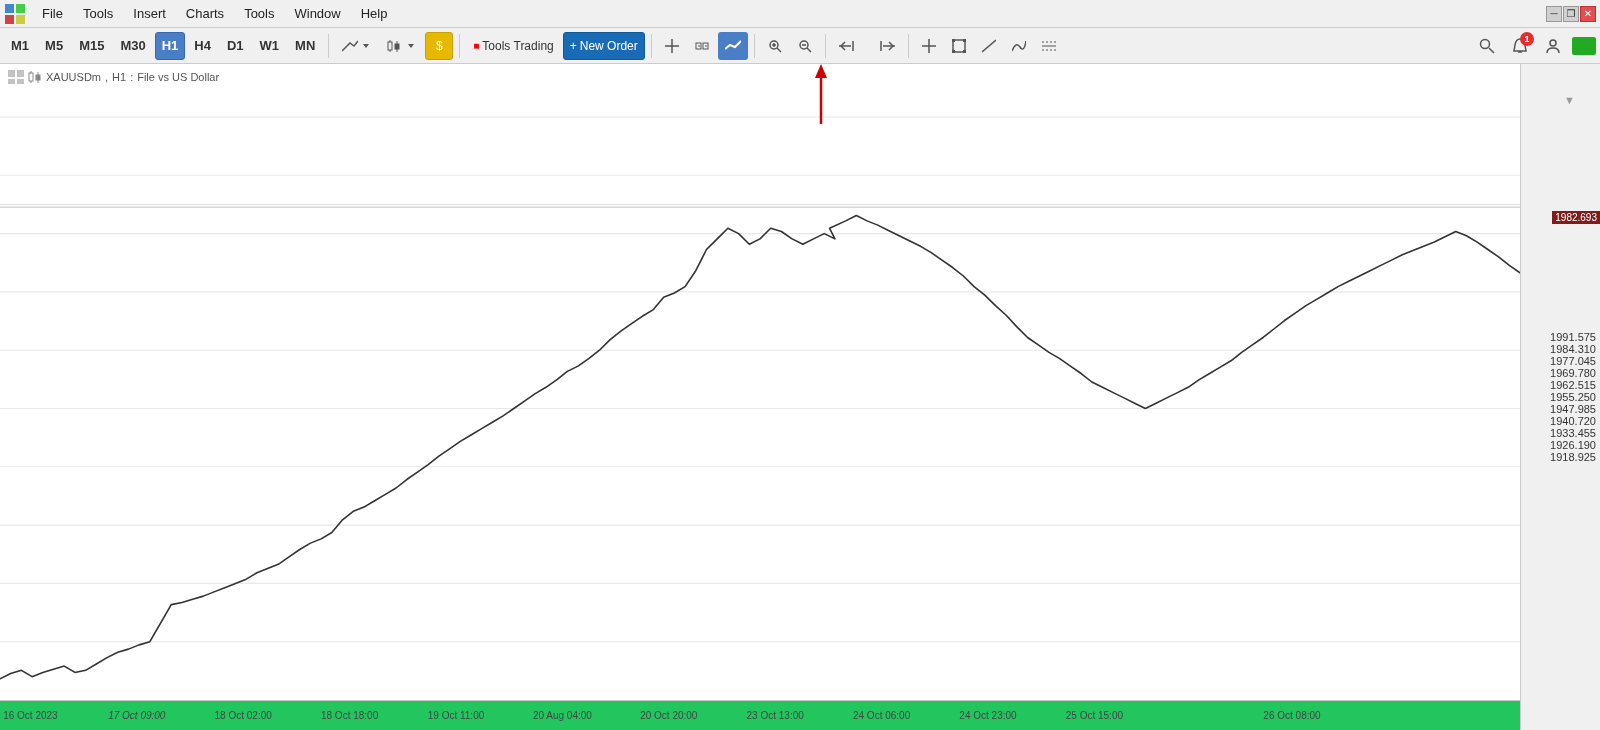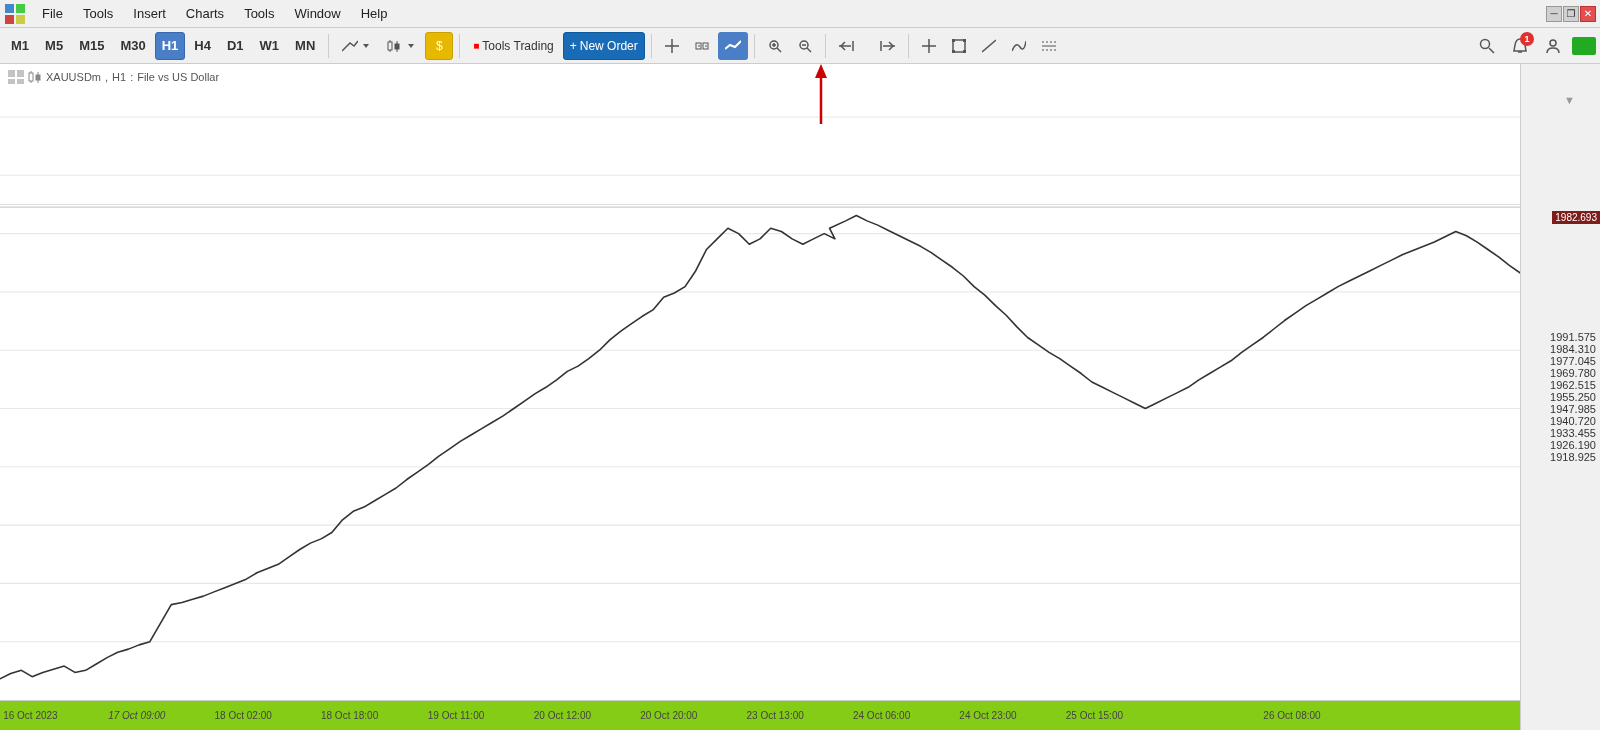--- a/index.html
+++ b/index.html
@@ -65,21 +65,21 @@
     #chart-canvas-wrapper {
       position: absolute; top: 0; left: 0; right: 0; bottom: 30px;
       background: #ffffff;
     }
     #chart-info {
       position: absolute; top: 6px; left: 8px; font-size: 11px; color: #555;
       display: flex; align-items: center; gap: 4px; z-index: 10;
     }
     #chart-time-axis {
       position: absolute; bottom: 0; left: 0; right: 0; height: 30px;
-      background: #84cc16; border-top: 1px solid #ccc;
+      background: #22c55e; border-top: 1px solid #ccc;
       display: flex; align-items: center; padding: 0 0 0 0;
     }
     .time-label {
       font-size: 10px; color: #444; position: absolute; white-space: nowrap;
       transform: translateX(-50%);
     }
 
     
     .red-arrow {
       position: absolute; top: 0; left: 50%; transform: translateX(-50%);
@@ -505,21 +505,21 @@
           "></polyline>
       </svg>
     </div>
 
     <div id="chart-time-axis">
       <span class="time-label" style="left:2%;">16 Oct 2023</span>
       <span class="time-label" style="left:9%;font-style:italic;">17 Oct 09:00</span>
       <span class="time-label" style="left:16%;">18 Oct 02:00</span>
       <span class="time-label" style="left:23%;">18 Oct 18:00</span>
       <span class="time-label" style="left:30%;text-align:center;">19 Oct 11:00</span>
-      <span class="time-label" style="left:37%;">20 Oct 12:00</span>
+      <span class="time-label" style="left:37%;">20 Aug 04:00</span>
       <span class="time-label" style="left:44%;">20 Oct 20:00</span>
       <span class="time-label" style="left:51%;">23 Oct 13:00</span>
       <span class="time-label" style="left:58%;">24 Oct 06:00</span>
       <span class="time-label" style="left:65%;">24 Oct 23:00</span>
       <span class="time-label" style="left:72%;">25 Oct 15:00</span>
       <span class="time-label" style="left:85%;">26 Oct 08:00</span>
     </div>
   </div>
 
   <div id="chart-right">

